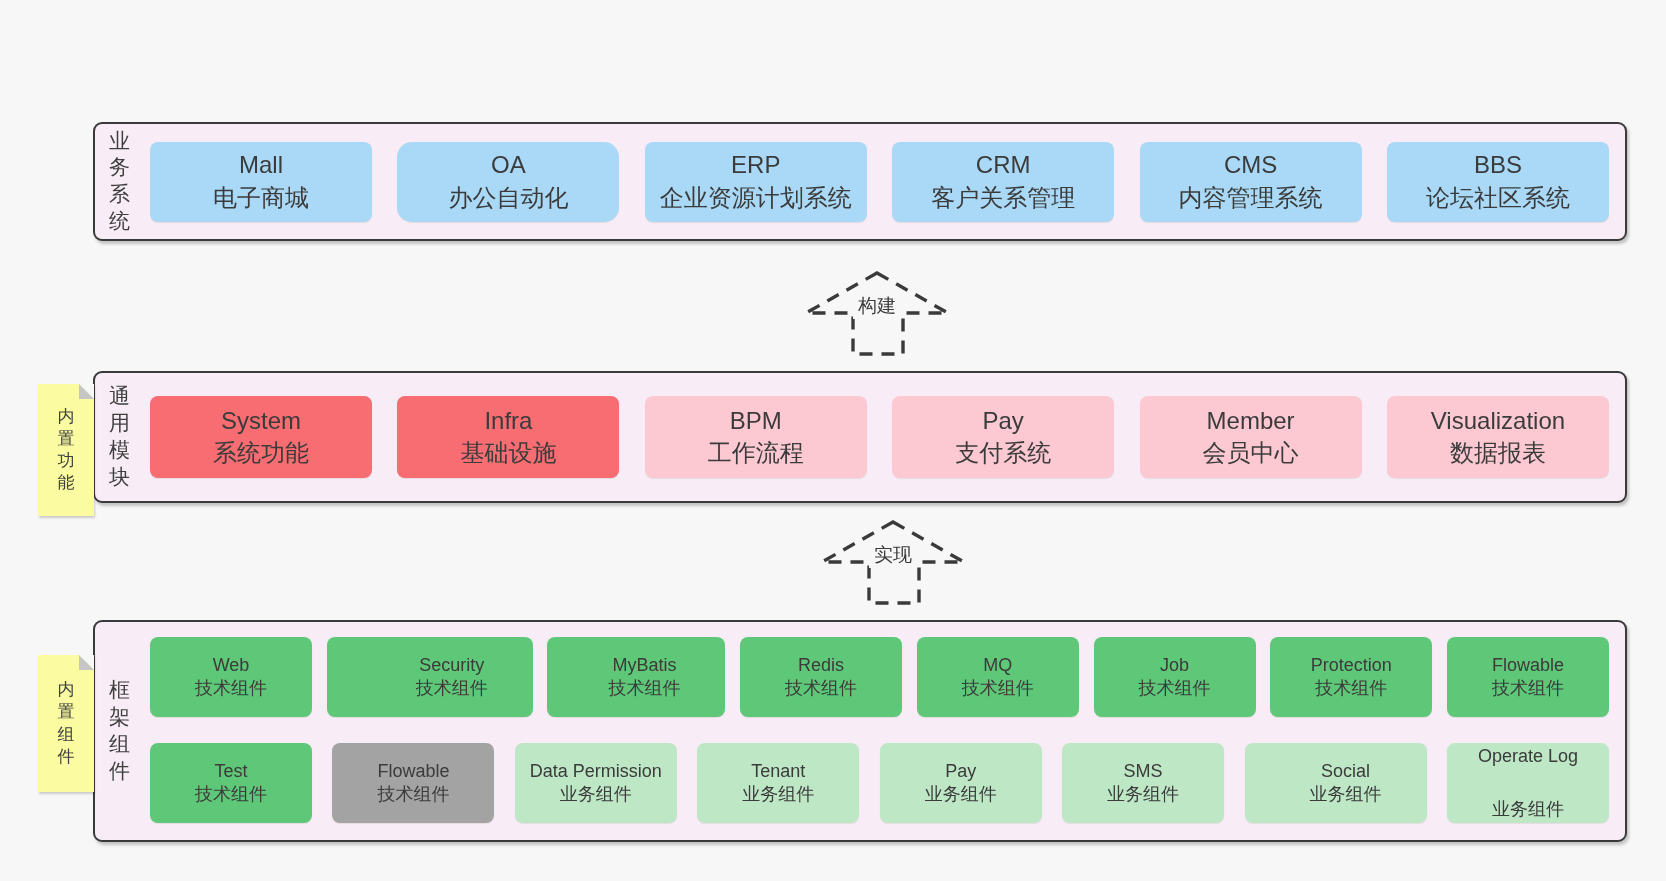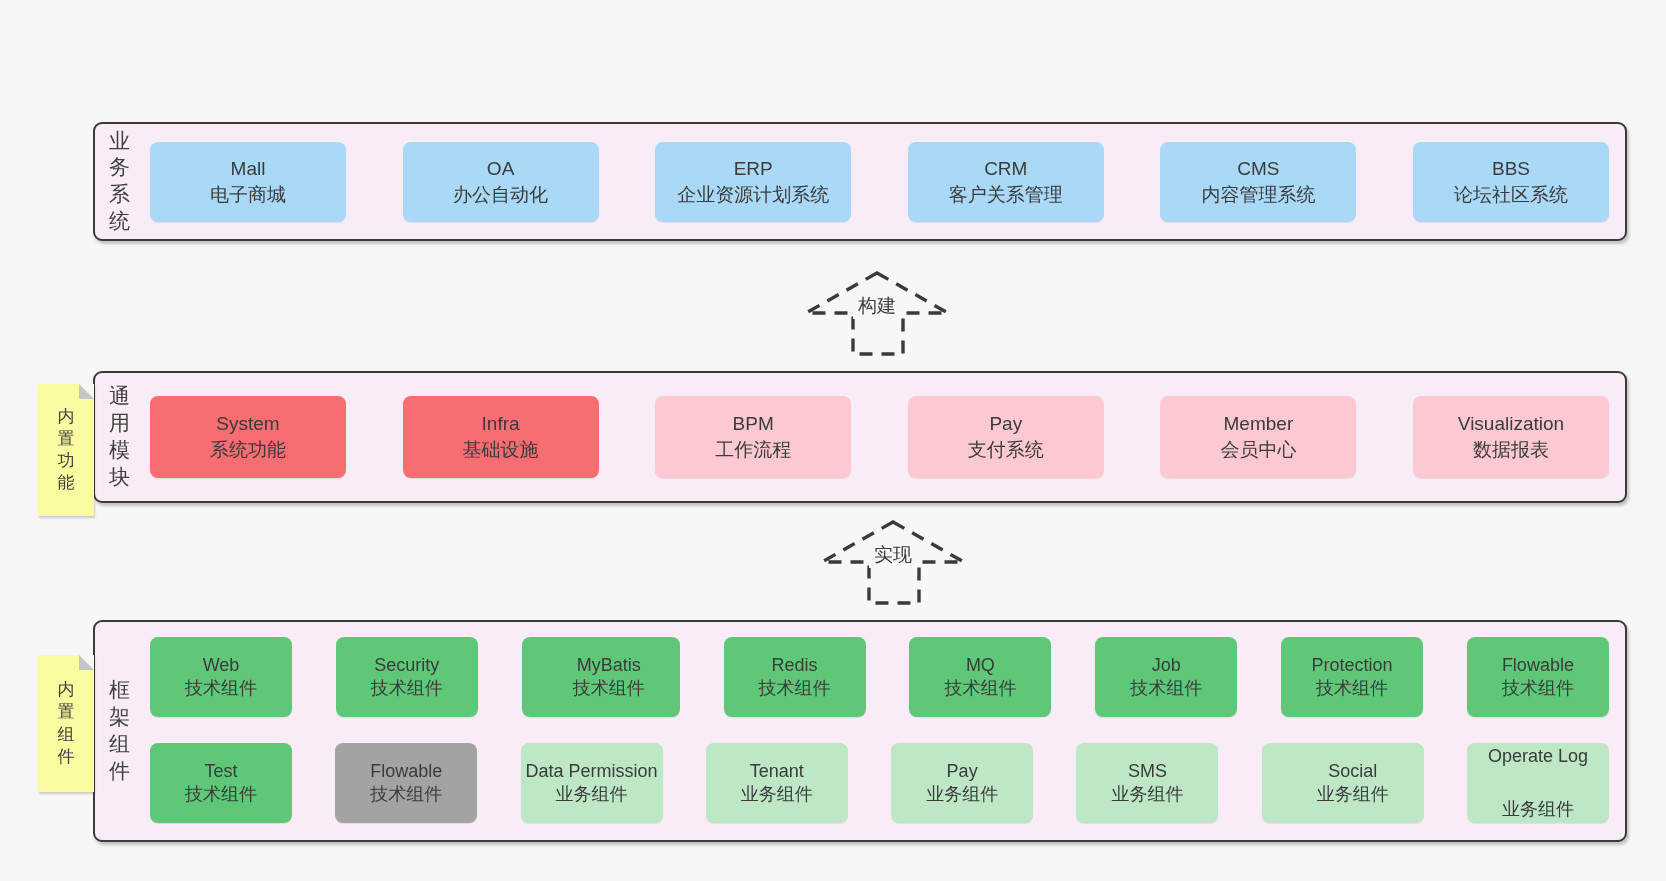--- a/index.html
+++ b/index.html
@@ -34,23 +34,23 @@
     display:flex;flex-direction:column;justify-content:space-between;
   }
   .grid .row{display:flex;justify-content:space-between;}
 
   .box{
     border-radius:8px;
     display:flex;flex-direction:column;align-items:center;justify-content:center;
     text-align:center;line-height:1.35;
     box-shadow:0 1px 1px rgba(0,0,0,.08);
   }
-  .row6 .box{width:196px;height:80px;font-size:19px;}
+  .row6 .box{width:222px;height:80px;font-size:24px;}
   .mods .box{height:82px;}
-  .row8 .box{width:142px;height:80px;font-size:18px;line-height:1.28;}
+  .row8 .box{width:162px;height:80px;font-size:18px;line-height:1.28;}
 
   
   .sticky{
     position:absolute;left:38px;width:56px;
     background:#fbfba1;
     box-shadow:1px 2px 2px rgba(0,0,0,.18);
     display:flex;align-items:center;justify-content:center;
     z-index:3;
   }
   .sticky-text{
@@ -76,21 +76,21 @@
 
 <div class="canvas">
 
   <section class="layer" style="top:122px;height:119px;">
     <div class="layer-label">业务系统</div>
     <div class="boxes row6">
       <div class="box" style="background: rgb(169, 217, 246);">
         <div>Mall</div>
         <div>电子商城</div>
       </div>
-      <div class="box" style="background: rgb(169, 217, 246);">
+      <div class="box" style="background: rgb(169, 217, 246); border-radius: 15px;">
         <div>OA</div>
         <div>办公自动化</div>
       </div>
       <div class="box" style="background: rgb(169, 217, 246);">
         <div>ERP</div>
         <div>企业资源计划系统</div>
       </div>
       <div class="box" style="background: rgb(169, 217, 246);">
         <div>CRM</div>
         <div>客户关系管理</div>
@@ -163,21 +163,21 @@
   </div>
 
   <section class="layer" style="top:620px;height:222px;">
     <div class="layer-label">框架组件</div>
     <div class="grid">
       <div class="row row8">
         <div class="box" style="background: rgb(94, 200, 120);">
           <div>Web</div>
           <div>技术组件</div>
         </div>
-        <div class="box" style="background: rgb(94, 200, 120);">
+        <div class="box" style="background: rgb(94, 200, 120); padding-left: 44px;">
           <div>Security</div>
           <div>技术组件</div>
         </div>
         <div class="box" style="background: rgb(94, 200, 120); padding-left: 16px;">
           <div>MyBatis</div>
           <div>技术组件</div>
         </div>
         <div class="box" style="background: rgb(94, 200, 120);">
           <div>Redis</div>
           <div>技术组件</div>

